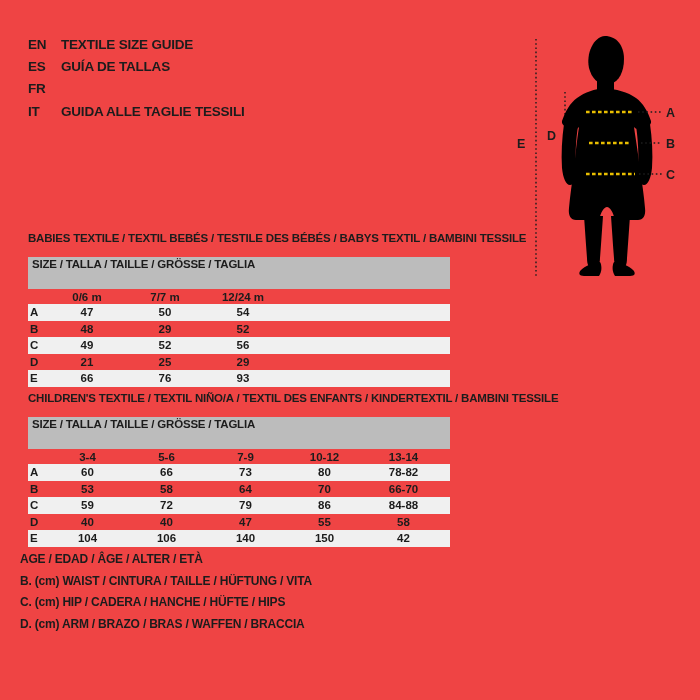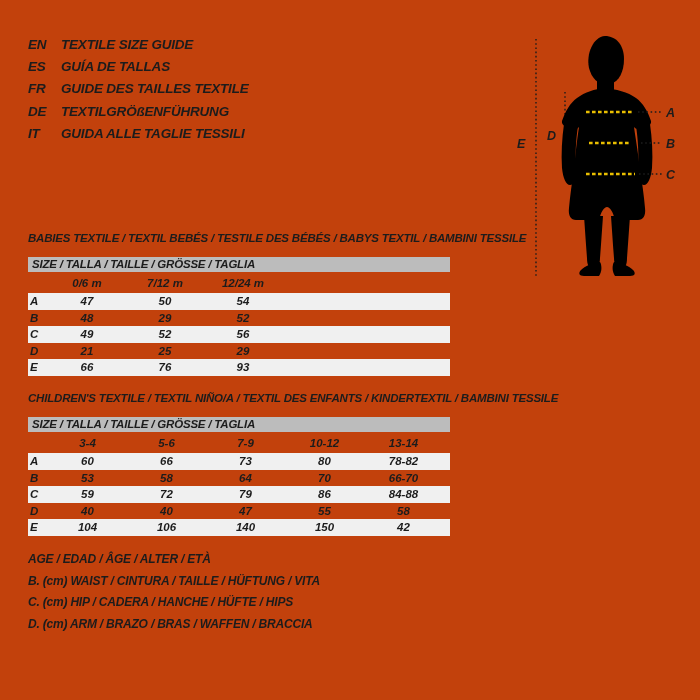--- a/index.html
+++ b/index.html
@@ -5,78 +5,73 @@
   :root{
     --accent-yellow:#e9be00;
     --silhouette:#000000;
     --table-header-bg:#bcbcbc;
     --row-stripe:#f0f0f0;
     --text:#1c1c1c;
   }
   *{margin:0;padding:0;box-sizing:border-box;}
   html,body{background:#fff;}
   .page{
-    position:relative;width:700px;height:700px;background:#c2410c;
+    position:relative;width:700px;height:700px;background:#ef4444;
     font-family:"Liberation Sans","DejaVu Sans",sans-serif;
-    color:var(--text);overflow:hidden;font-style:italic;
+    color:var(--text);overflow:hidden;
   }
   
   .lang-list{position:absolute;left:28px;top:33px;}
   .lang-row{display:grid;grid-template-columns:33px auto;height:22.4px;align-items:center;}
   .lang-code,.lang-title{font-size:13.5px;font-weight:700;letter-spacing:-0.2px;white-space:nowrap;}
   
   .figure-svg{position:absolute;left:500px;top:28px;}
   .fig-lbl{font-size:12.5px;font-weight:700;fill:var(--text);}
   .dotline{stroke:var(--text);stroke-width:1.4;stroke-dasharray:1.6 2.6;fill:none;}
   .yellowline{stroke:var(--accent-yellow);stroke-width:2.6;stroke-dasharray:3.6 2.4;fill:none;}
   .sil{fill:var(--silhouette);stroke:none;}
   
   .section-title{
     position:absolute;left:28px;font-size:11.5px;font-weight:700;
     letter-spacing:-0.2px;white-space:nowrap;
   }
   
   .size-table{position:absolute;left:28px;width:422px;}
   .bar{
-    height:15px;line-height:15px;background:var(--table-header-bg);
+    height:32px;line-height:15px;background:var(--table-header-bg);
     font-size:11.5px;font-weight:700;padding-left:4px;letter-spacing:-0.2px;white-space:nowrap;
   }
   .trow{display:grid;align-items:center;height:16.5px;}
-  .trow.colhead{height:21px;}
+  .trow.colhead{height:15px;}
   .babies .trow{grid-template-columns:20px 78px 78px 78px 1fr;}
   .children .trow{grid-template-columns:20px 79px 79px 79px 79px 79px 1fr;}
   .trow.stripe{background:var(--row-stripe);}
   .rlabel{font-size:11.5px;font-weight:700;padding-left:2px;}
   .cell{font-size:11.5px;font-weight:700;text-align:center;white-space:nowrap;}
   .colhead .cell{font-weight:700;}
   
-  .legend{position:absolute;left:28px;top:549px;}
+  .legend{position:absolute;left:20px;top:549px;}
   .legend-line{font-size:12px;font-weight:700;height:21.7px;line-height:21.7px;letter-spacing:-0.2px;white-space:nowrap;}
 </style>
 </head>
 <body>
 
 <div class="page">
 
   <div class="lang-list">
     <div class="lang-row">
       <span class="lang-code">EN</span>
       <span class="lang-title">TEXTILE SIZE GUIDE</span>
     </div>
     <div class="lang-row">
       <span class="lang-code">ES</span>
       <span class="lang-title">GUÍA DE TALLAS</span>
     </div>
     <div class="lang-row">
       <span class="lang-code">FR</span>
-      <span class="lang-title">GUIDE DES TAILLES TEXTILE</span>
-    </div>
-    <div class="lang-row">
-      <span class="lang-code">DE</span>
-      <span class="lang-title">TEXTILGRÖßENFÜHRUNG</span>
     </div>
     <div class="lang-row">
       <span class="lang-code">IT</span>
       <span class="lang-title">GUIDA ALLE TAGLIE TESSILI</span>
     </div>
   </div>
 
   <svg class="figure-svg" width="200" height="252" viewBox="0 0 200 252">
 
     <line class="dotline" x1="36" y1="11" x2="36" y2="250"></line>
@@ -112,21 +107,21 @@
     <text class="fig-lbl" x="17" y="120">E</text>
   </svg>
 
   <div class="section-title" style="top:232px;">BABIES TEXTILE / TEXTIL BEBÉS / TESTILE DES BÉBÉS / BABYS TEXTIL / BAMBINI TESSILE</div>
 
   <div class="size-table babies" style="top:257px;">
     <div class="bar">SIZE / TALLA / TAILLE / GRÖSSE / TAGLIA</div>
     <div class="trow colhead">
       <span class="rlabel"></span>
       <span class="cell">0/6 m</span>
-      <span class="cell">7/12 m</span>
+      <span class="cell">7/7 m</span>
       <span class="cell">12/24 m</span>
     </div>
     <div class="trow stripe">
       <span class="rlabel">A</span>
       <span class="cell">47</span>
       <span class="cell">50</span>
       <span class="cell">54</span>
     </div>
     <div class="trow">
       <span class="rlabel">B</span>

